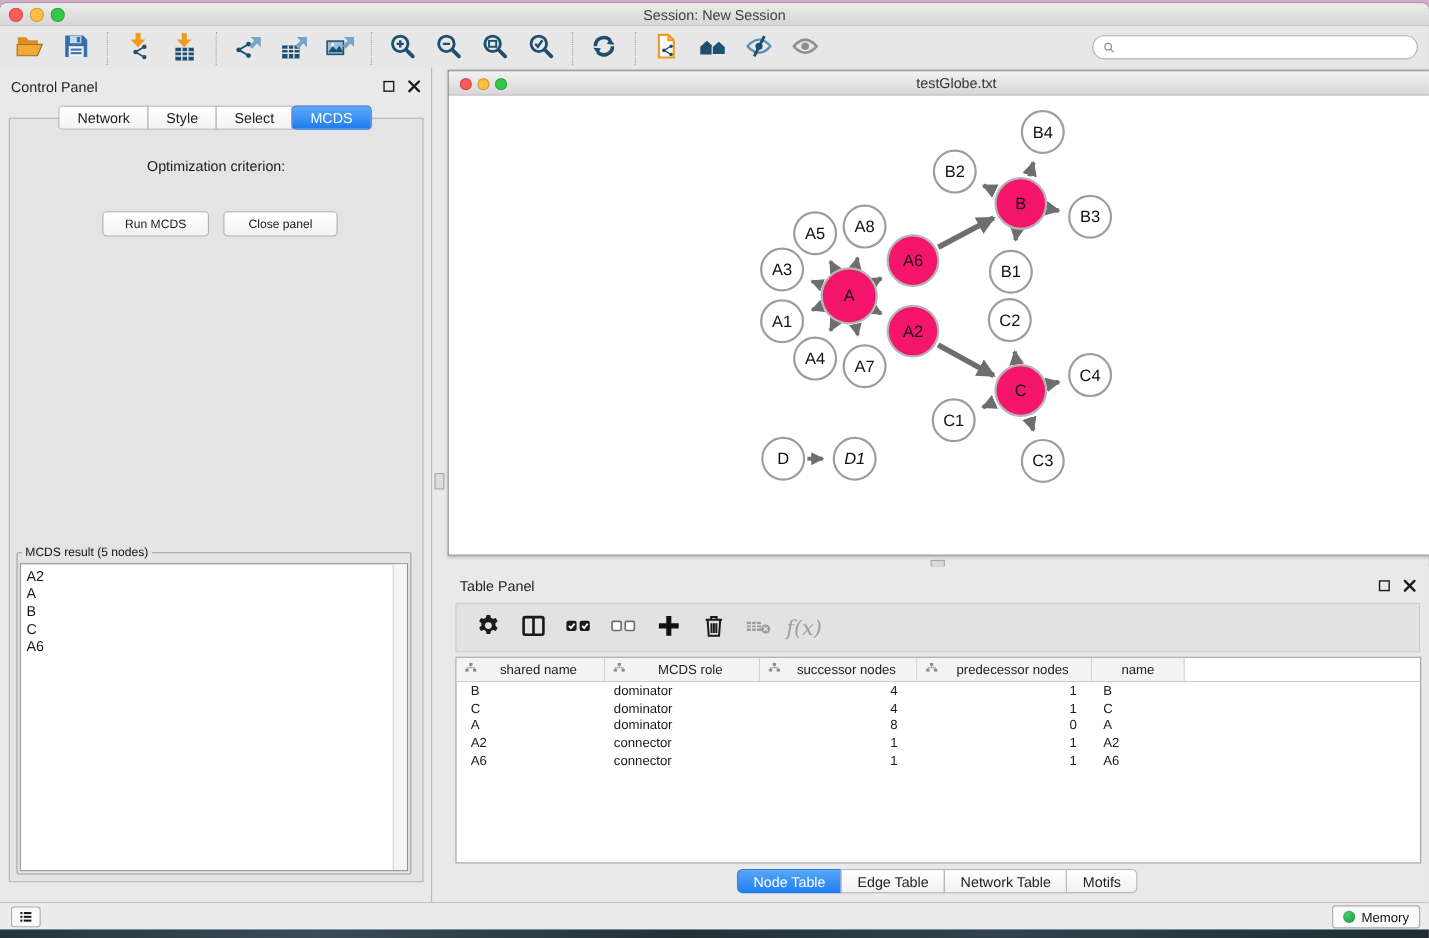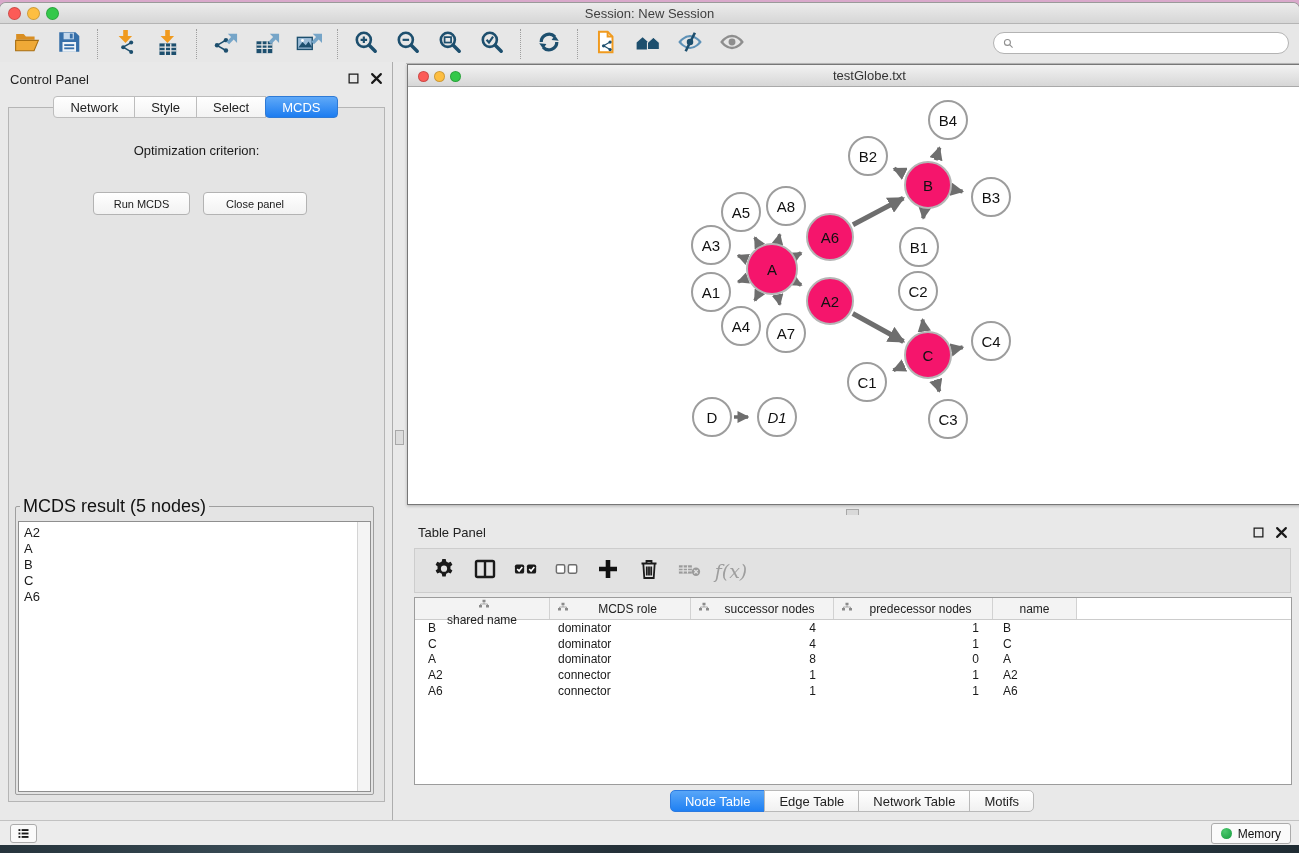--- a/index.html
+++ b/index.html
@@ -55,21 +55,21 @@
     background:linear-gradient(#6ab1f9,#1d7bf1); display:flex; flex-direction:column; align-items:center; justify-content:center; gap:2px; }
   .dd-stepper i { width:0; height:0; border-left:4px solid transparent; border-right:4px solid transparent; display:block; }
   .dd-up { border-bottom:5px solid #fff; } .dd-down { border-top:5px solid #fff; }
   .btn { position:absolute; top:84px; height:23px; background:linear-gradient(#ffffff,#f2f2f2);
     border:1px solid #b3b3b3; border-radius:4px; font-size:11px; color:#1a1a1a; cursor:pointer;
     font-family:"Liberation Sans",sans-serif; }
   .btn.run { left:84px; width:97px; }
   .btn.close { left:194px; width:104px; }
   .result-fs { position:absolute; left:6px; right:10px; top:388px; bottom:6px; border:1px solid #9f9f9f;
     border-radius:2px; padding:4px 2px 2px 2px; }
-  .result-fs legend { font-size:18px; padding:0 3px; margin-left:2px; color:#111; }
+  .result-fs legend { font-size:11px; padding:0 3px; margin-left:2px; color:#111; }
   .listbox { position:relative; width:100%; height:100%; background:#fff; border:1px solid #8f8f8f; overflow:hidden; }
   .listbox .vtrack { position:absolute; right:0; top:0; bottom:0; width:13px; background:#f4f4f4; border-left:1px solid #d4d4d4; }
   .list-item { font-size:13px; line-height:16px; padding-left:5px; cursor:default; }
 
   
   .vsplit { position:absolute; left:393px; top:0; width:13px; height:100%; background:#e9e9e9; }
   .vsplit .handle { position:absolute; left:2px; top:368px; width:9px; height:15px; background:#dcdcdc;
     border:1px solid #a8a8a8; cursor:col-resize; }
 
   
@@ -464,21 +464,21 @@
                     <circle cx="19.5" cy="15" r="4.5" fill="#9b9b9b"></circle>
                     <path d="M17.6 13.1l3.8 3.8M21.4 13.1l-3.8 3.8" stroke="#e2e2e2" stroke-width="1.4"></path>
                   </svg></span>
               </button>
               <button class="tbtn">
                 <span><span class="fx">f(x)</span></span>
               </button>
             </div>
           <div class="datatable">
             <div class="thead" id="table-head">
-                <div class="th" style="width: 135px; flex-direction: column;">
+                <div class="th" style="width: 135px;">
                   <span><svg viewBox="0 0 24 24">
                       <g fill="#8a8a8a">
                         <rect x="9" y="3.5" width="6" height="5"></rect>
                         <rect x="2" y="14" width="6" height="5"></rect>
                         <rect x="16" y="14" width="6" height="5"></rect>
                       </g>
                       <path d="M12 8.5V12M5 14v-2h14v2" stroke="#8a8a8a" stroke-width="1.4" fill="none"></path>
                     </svg></span>
                   <span class="lbl">shared name</span>
                 </div>

